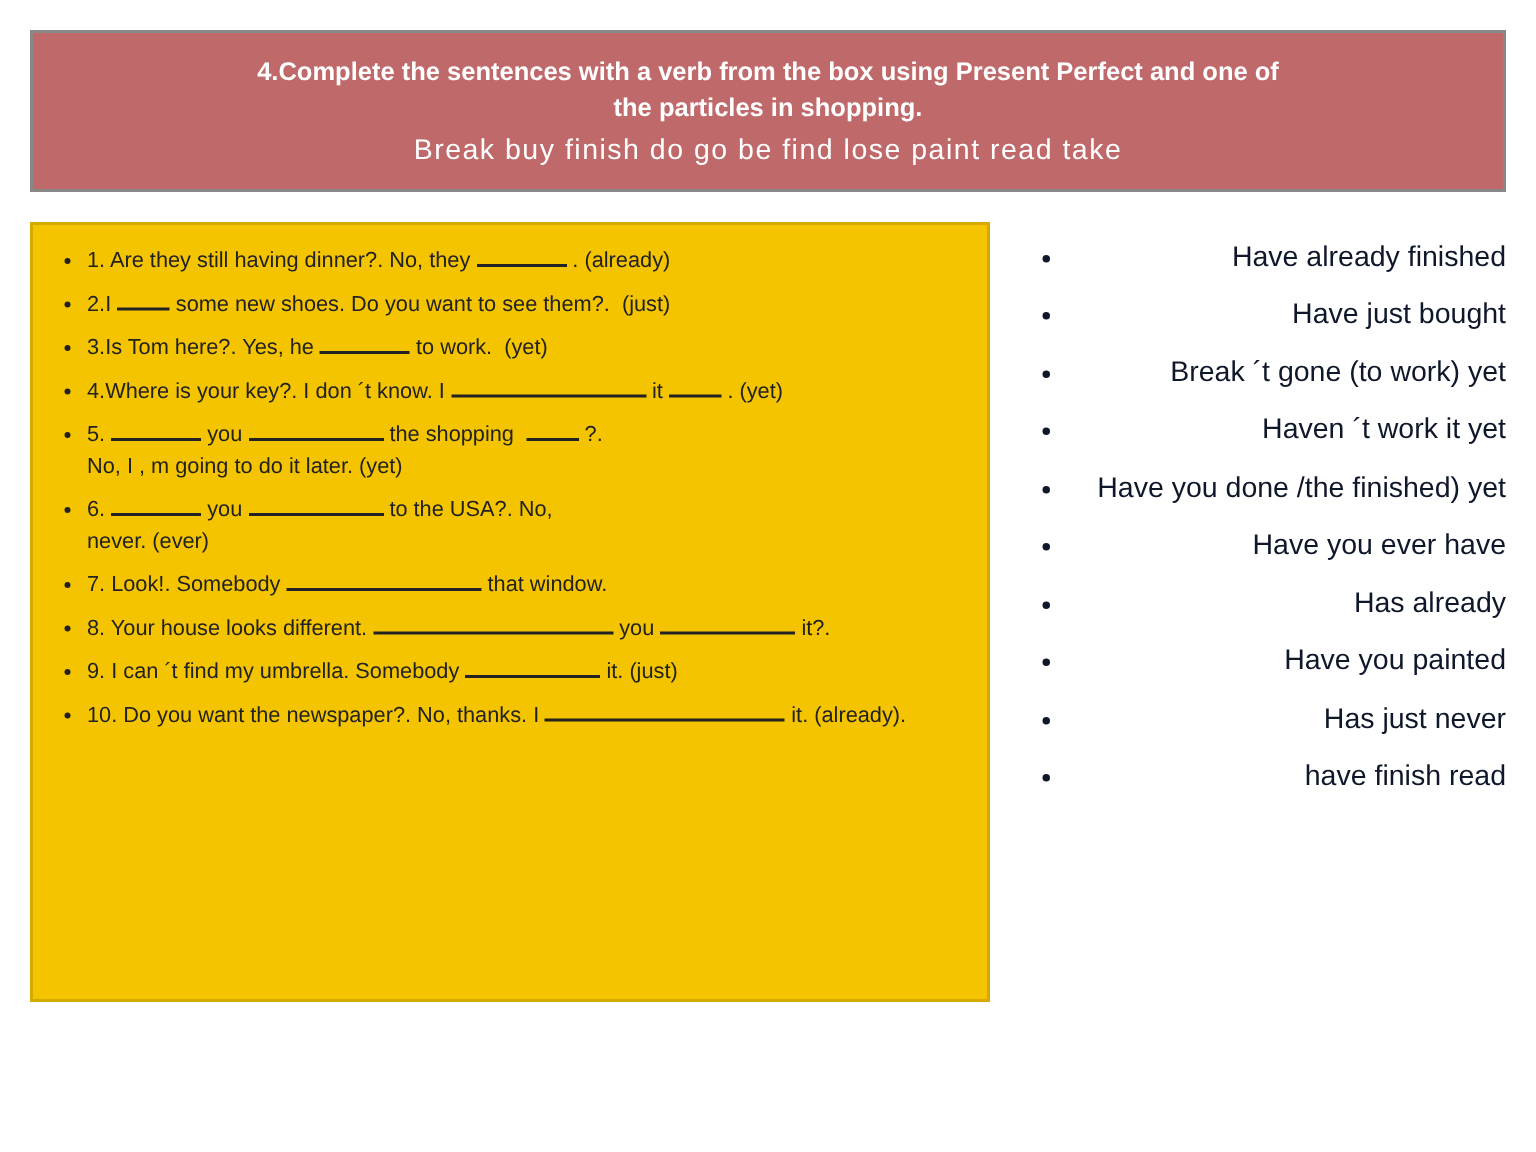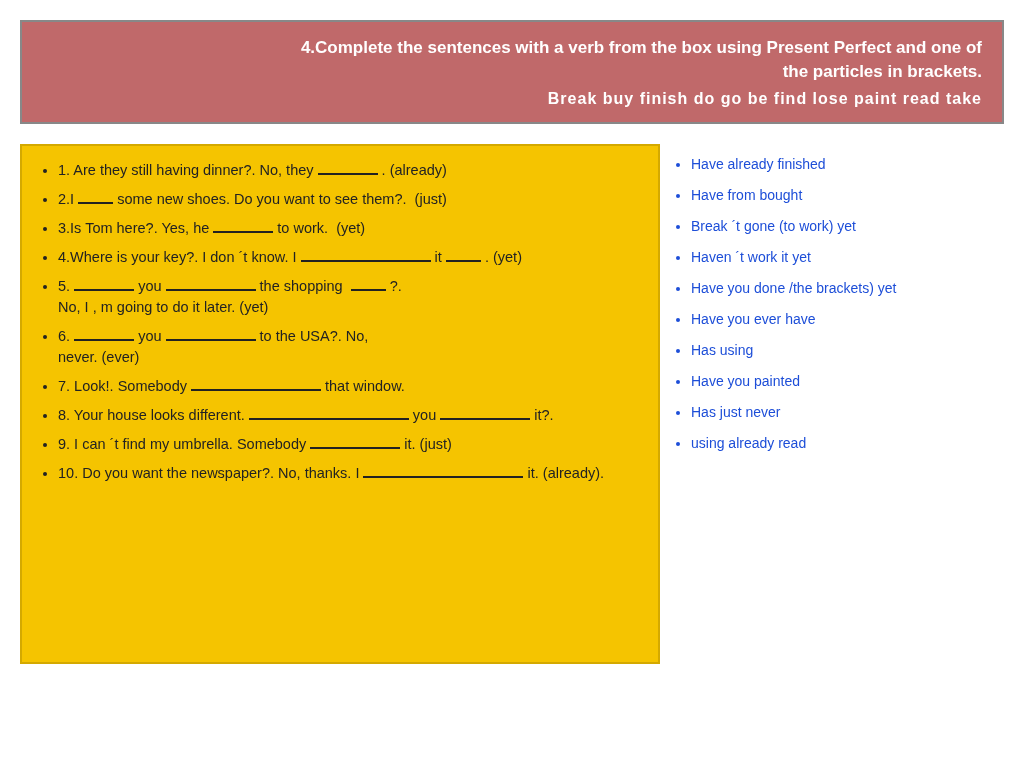--- a/index.html
+++ b/index.html
@@ -7,39 +7,39 @@
       font-family: Arial, sans-serif;
       background: #fff;
       width: 1024px;
       min-height: 768px;
       padding: 20px;
     }
     .header-box {
       background: #c0696a;
       border: 2px solid #888;
       padding: 14px 20px;
-      text-align: right;
+      text-align: center;
       margin-bottom: 20px;
     }
     .header-title {
       font-size: 17px;
       font-weight: bold;
       color: #fff;
       line-height: 1.4;
       margin-bottom: 6px;
     }
     .header-words {
-      font-size: 16px;
-      font-weight: bold;
+      font-size: 19px;
+      font-weight: normal;
       color: #fff;
       letter-spacing: 1px;
     }
     .main-content {
       display: flex;
-      gap: 3px;
+      gap: 24px;
       align-items: flex-start;
     }
     .left-panel {
       background: #f5c400;
       border: 2px solid #d4a900;
       padding: 14px 18px;
       flex: 0 0 640px;
       min-height: 520px;
     }
     .left-panel ul {
@@ -54,43 +54,44 @@
     }
     .right-panel {
       flex: 1;
       padding: 10px 0 0 10px;
     }
     .right-panel ul {
       list-style: disc;
       padding-left: 18px;
     }
     .right-panel ul li {
-      font-size: 14px;
-      color: #1d4ed8;
+      font-size: 19px;
+      color: #0f172a;
       margin-bottom: 10px;
       line-height: 1.5;
+      text-align: right;
     }
     .blank {
       display: inline-block;
       border-bottom: 2px solid #222;
       min-width: 50px;
     }
     .blank-sm { min-width: 35px; }
     .blank-md { min-width: 60px; }
     .blank-lg { min-width: 90px; }
     .blank-xl { min-width: 130px; }
     .blank-xxl { min-width: 160px; }
   </style>
 </head>
 <body>
 
 <div class="header-box">
   <div class="header-title">
     <span>4.Complete the sentences with a verb from the box using Present Perfect and one of</span><br>
-    <span>the particles in brackets.</span>
+    <span>the particles in shopping.</span>
   </div>
   <div class="header-words">Break   buy   finish   do   go   be   find   lose   paint   read   take</div>
 </div>
 
 <div class="main-content">
   <div class="left-panel">
     <ul>
       <li>1. Are they still having dinner?. No, they <span class="blank blank-md"></span> . (already)</li>
       <li>2.I <span class="blank blank-sm"></span> some new shoes. Do you want to see them?. &nbsp;(just)</li>
       <li>3.Is Tom here?. Yes, he <span class="blank blank-md"></span> to work. &nbsp;(yet)</li>
@@ -100,24 +101,24 @@
       <li>7. Look!. Somebody <span class="blank blank-xl"></span> that window.</li>
       <li>8. Your house looks different. <span class="blank blank-xxl"></span> you <span class="blank blank-lg"></span> it?.</li>
       <li>9. I can ´t find my umbrella. Somebody <span class="blank blank-lg"></span> it. (just)</li>
       <li>10. Do you want the newspaper?. No, thanks. I <span class="blank blank-xxl"></span> it. (already).</li>
     </ul>
   </div>
 
   <div class="right-panel">
     <ul>
       <li>Have already finished</li>
-      <li>Have from bought</li>
+      <li>Have just bought</li>
       <li>Break ´t gone (to work) yet</li>
       <li>Haven ´t work it yet</li>
-      <li>Have you done /the brackets) yet</li>
+      <li>Have you done /the finished) yet</li>
       <li>Have you ever have</li>
-      <li>Has using</li>
+      <li>Has already</li>
       <li>Have you painted</li>
       <li>Has just never</li>
-      <li>using already read</li>
+      <li>have finish read</li>
     </ul>
   </div>
 </div>
 
 </body></html>

